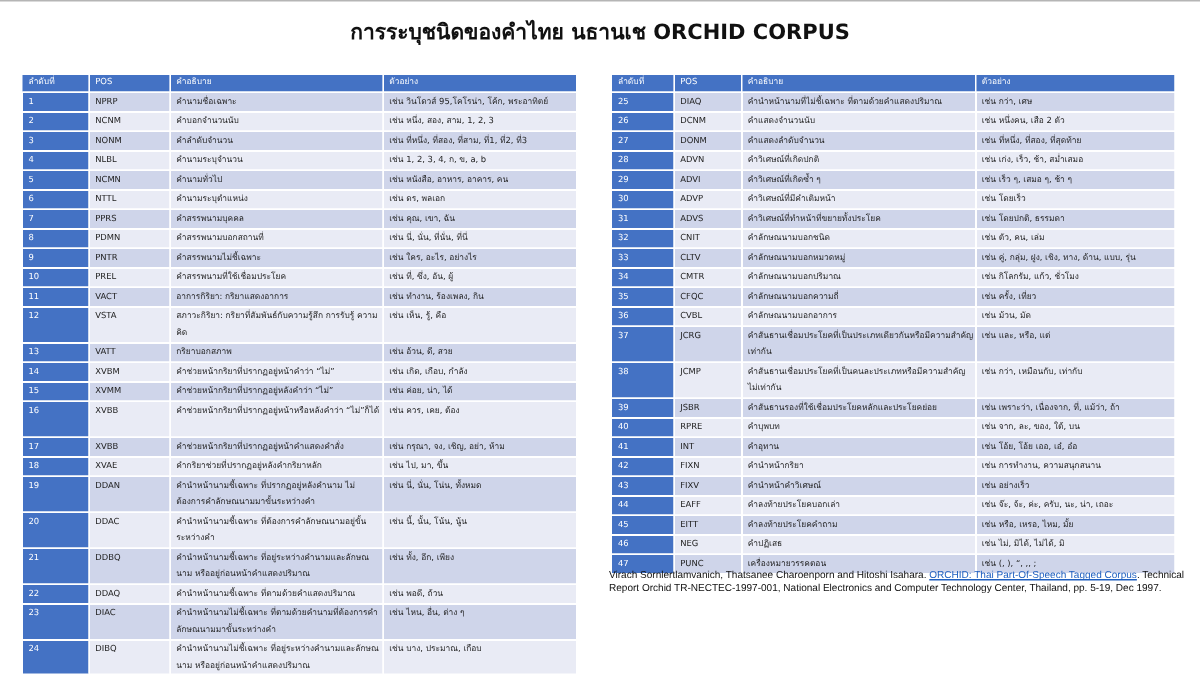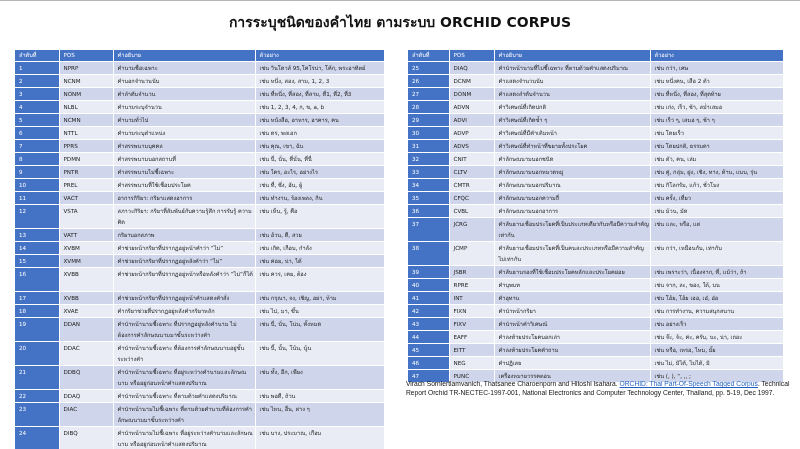--- a/index.html
+++ b/index.html
@@ -34,21 +34,21 @@
     position: absolute; left: 406px; top: 379px; width: 385px;
     font-family: "Liberation Sans", sans-serif; font-size: 6.7px; line-height: 9.4px; color: #111;
   }
   .citation a { color: #1f5fbf; text-decoration: underline; }
 </style>
 </head>
 <body>
 
 <div class="topline"></div>
 
-<h1 class="title">การระบุชนิดของคำไทย ตามระบบ ORCHID CORPUS</h1>
+<h1 class="title">การระบุชนิดของคำไทย นธานเช ORCHID CORPUS</h1>
 
 <table class="pos" id="left-table">
   <colgroup>
     <col style="width:44px">
       <col style="width:54px">
       <col style="width:142px">
       <col style="width:129px">
   </colgroup>
   <thead>
     <tr>

